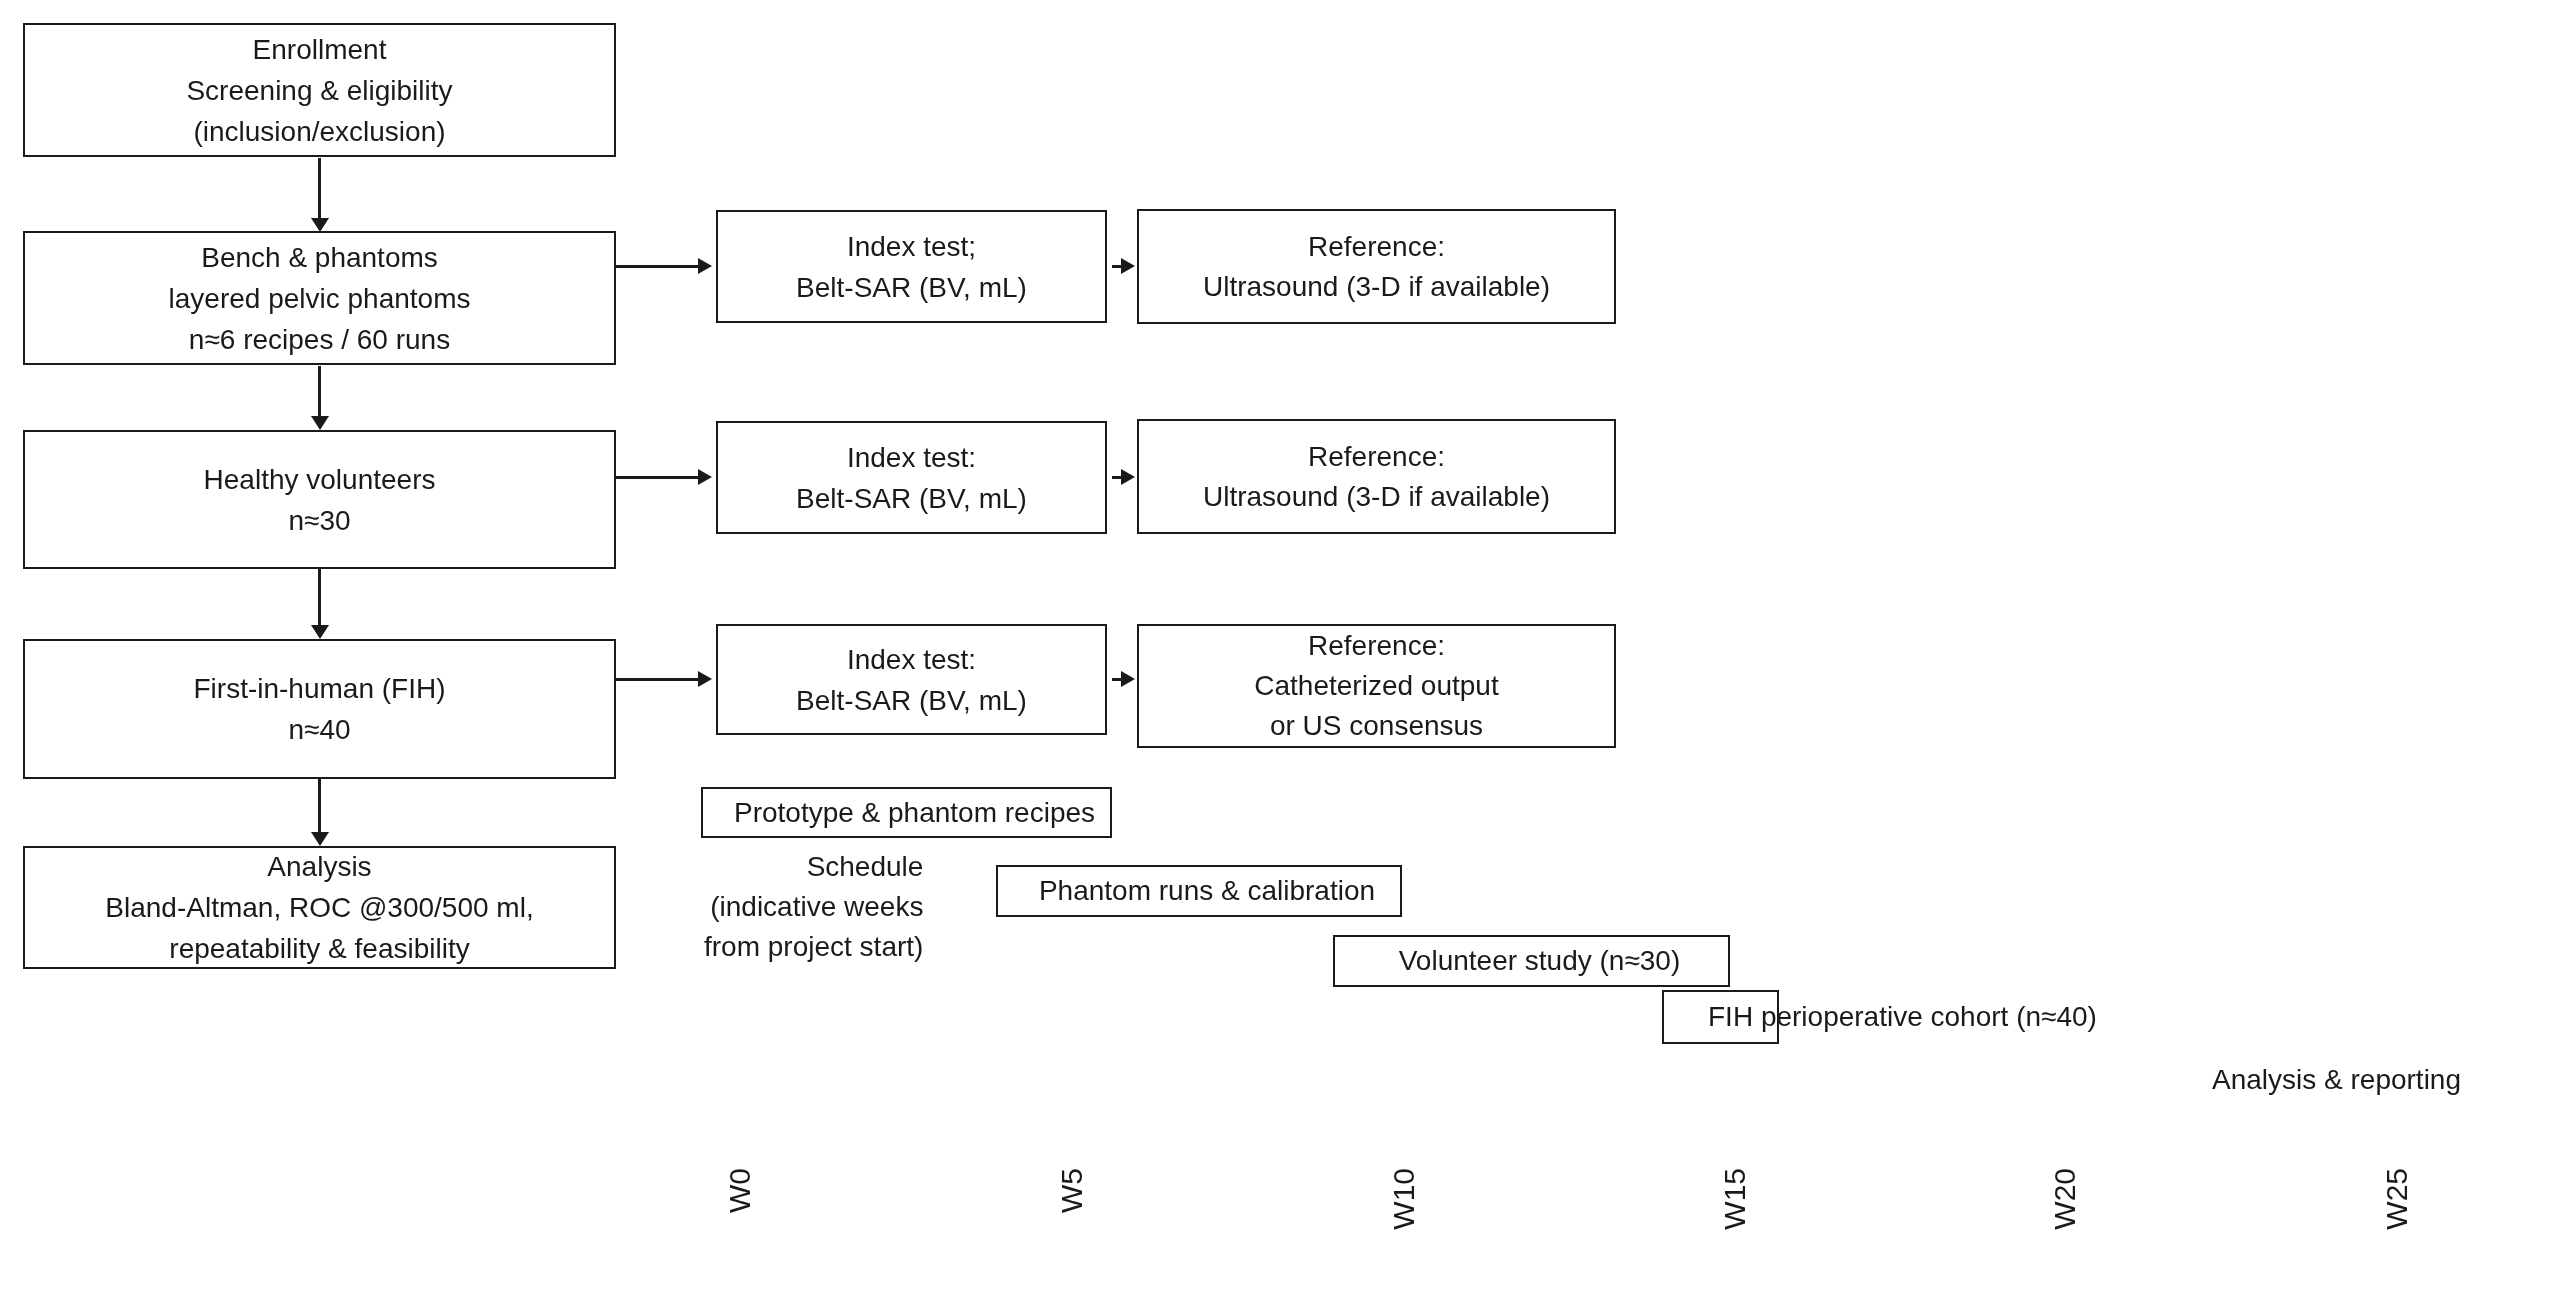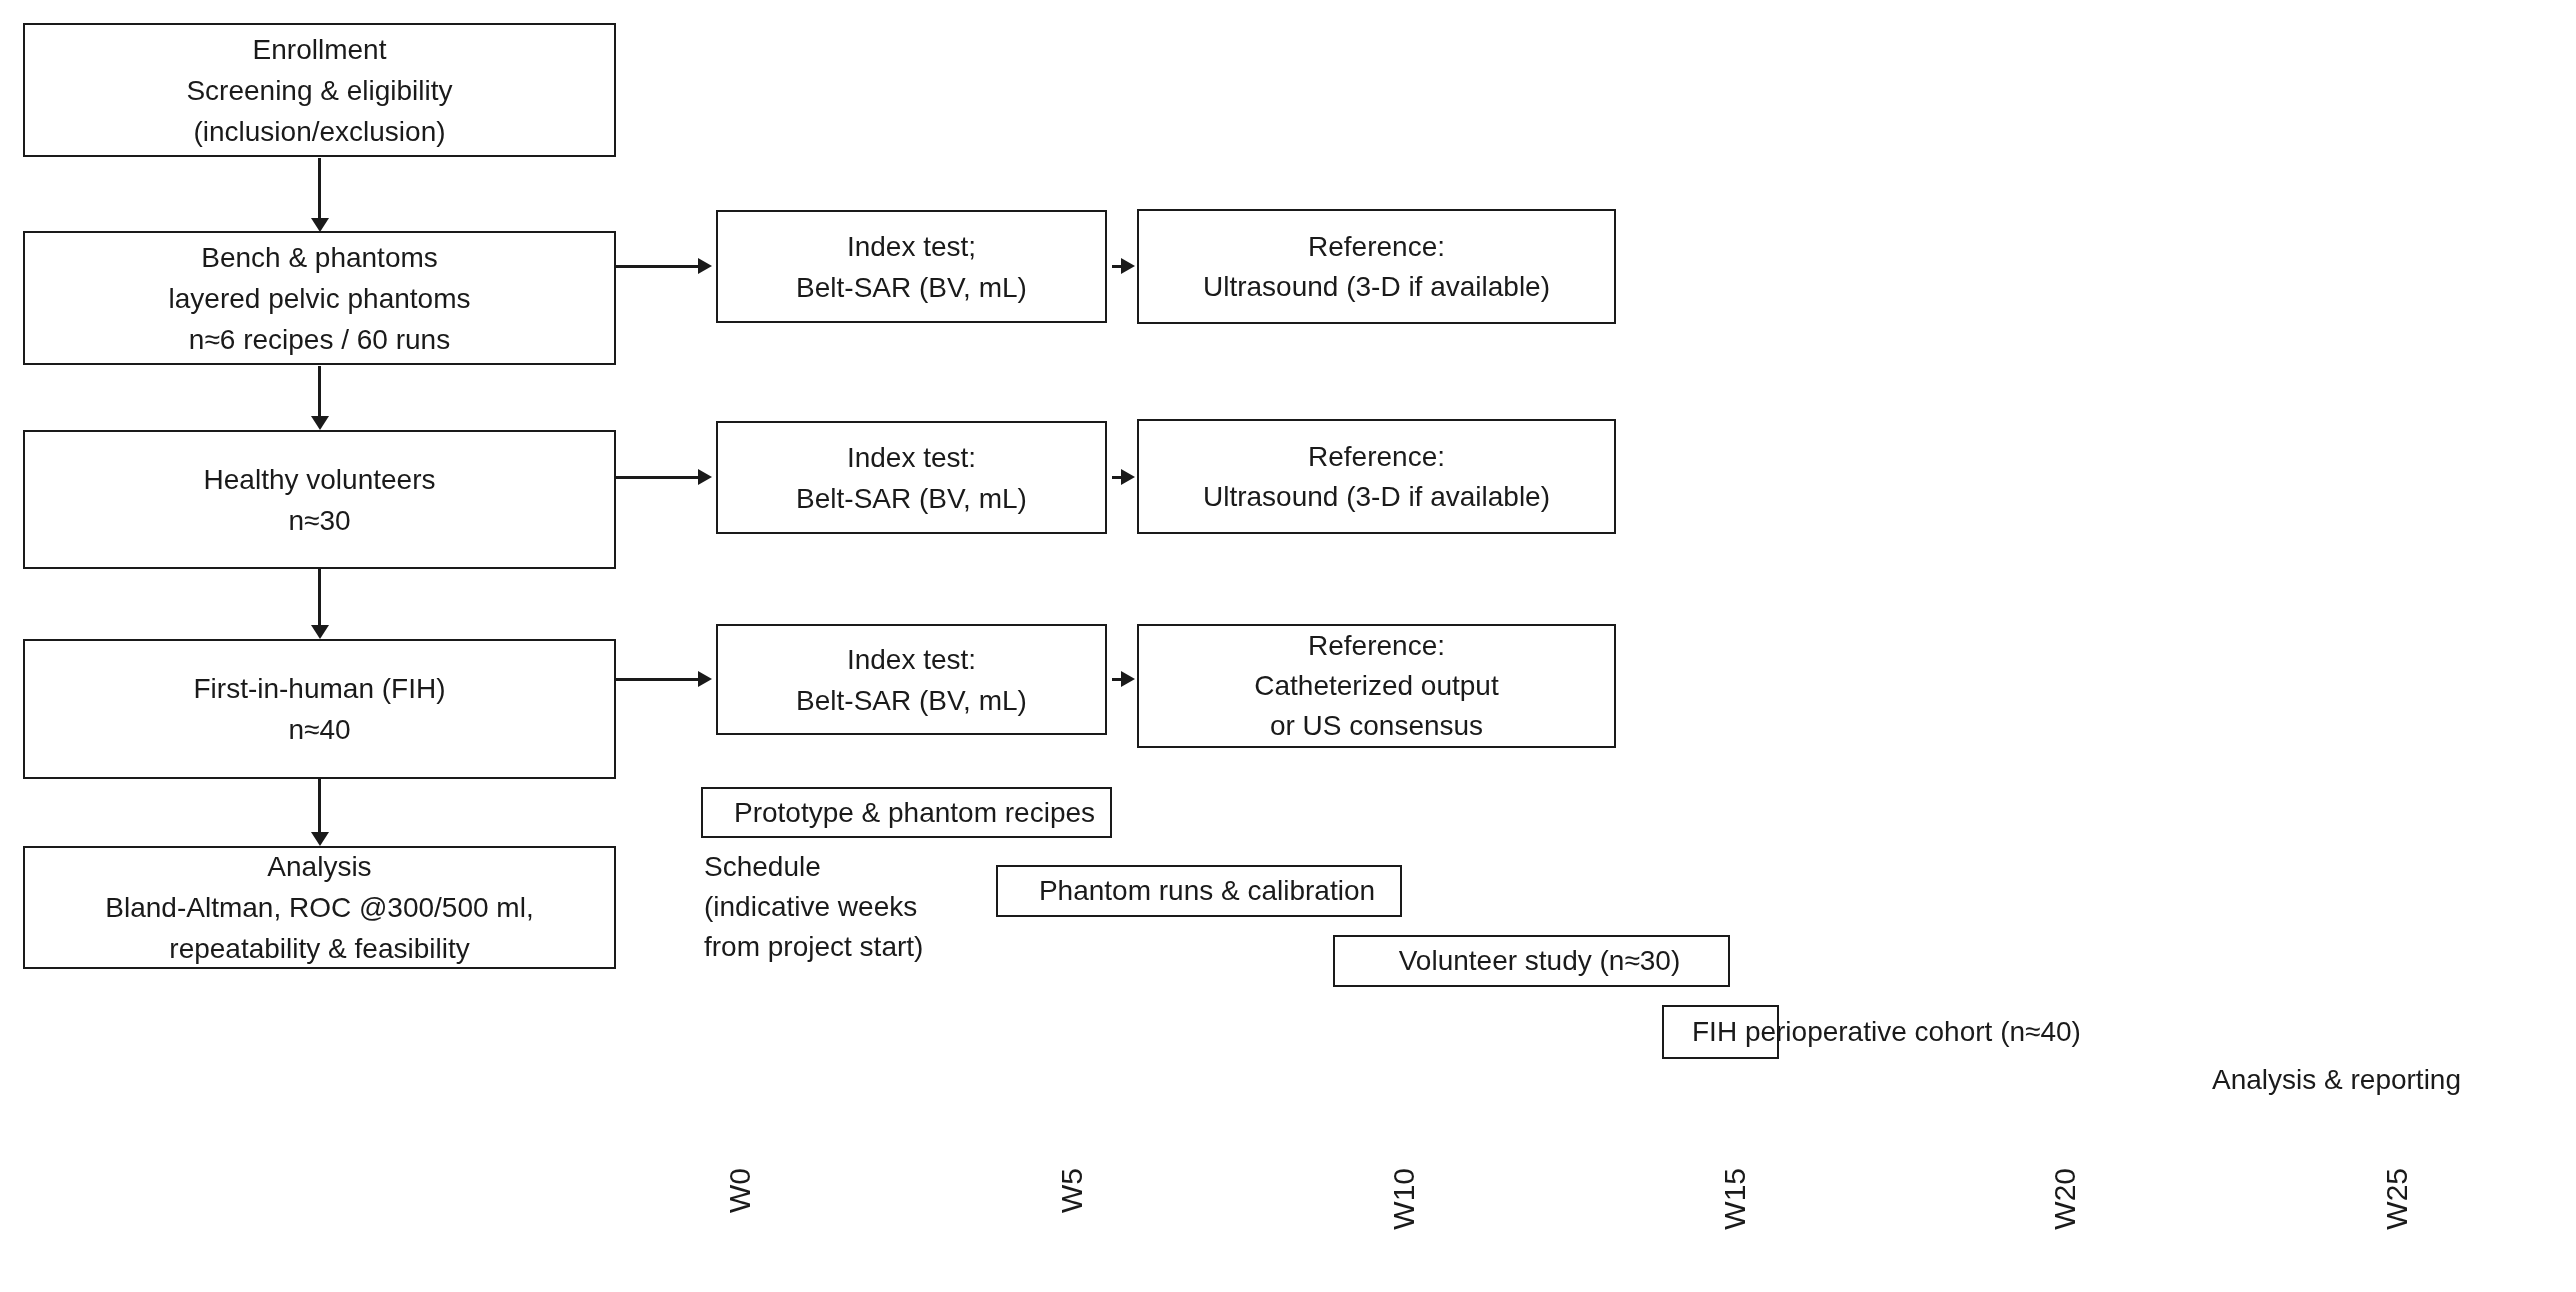--- a/index.html
+++ b/index.html
@@ -91,31 +91,30 @@
     background: #ffffff;
     display: flex;
     align-items: center;
     justify-content: center;
     font-size: 28px;
     white-space: nowrap;
     padding-left: 16px;
   }
   .gbar.overflowing {
     justify-content: flex-start;
-    padding-left: 28px;
+    padding-left: 44px;
     overflow: visible;
-    margin-top: 15px;
   }
   .caption {
     position: absolute;
     left: 704px;
     top: 847px;
     font-size: 28px;
     line-height: 40px;
-    text-align: left;
+    text-align: right;
     white-space: nowrap;
   }
   .free-label {
     position: absolute;
     font-size: 28px;
     white-space: nowrap;
   }
   .wtick {
     position: absolute;
     top: 1168px;

